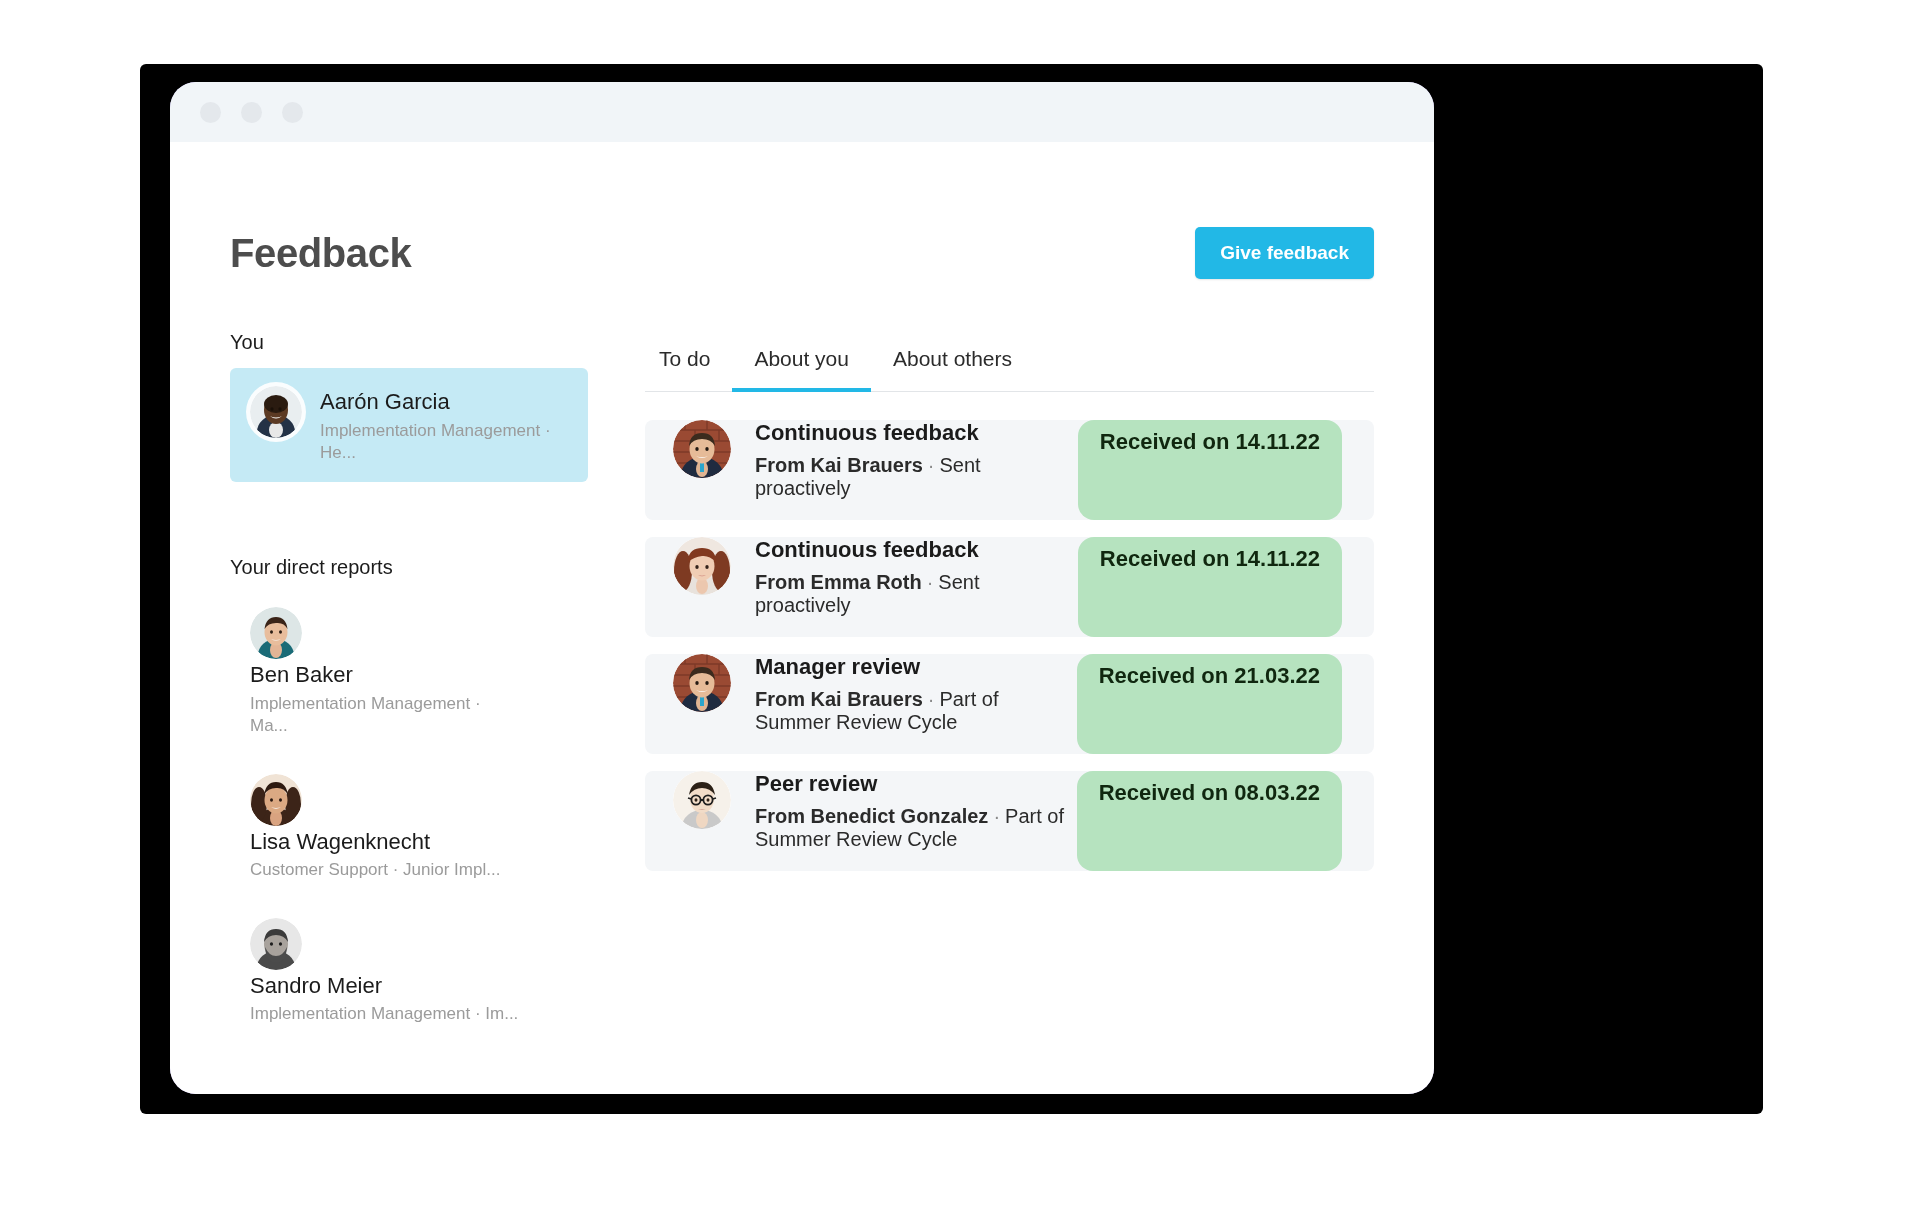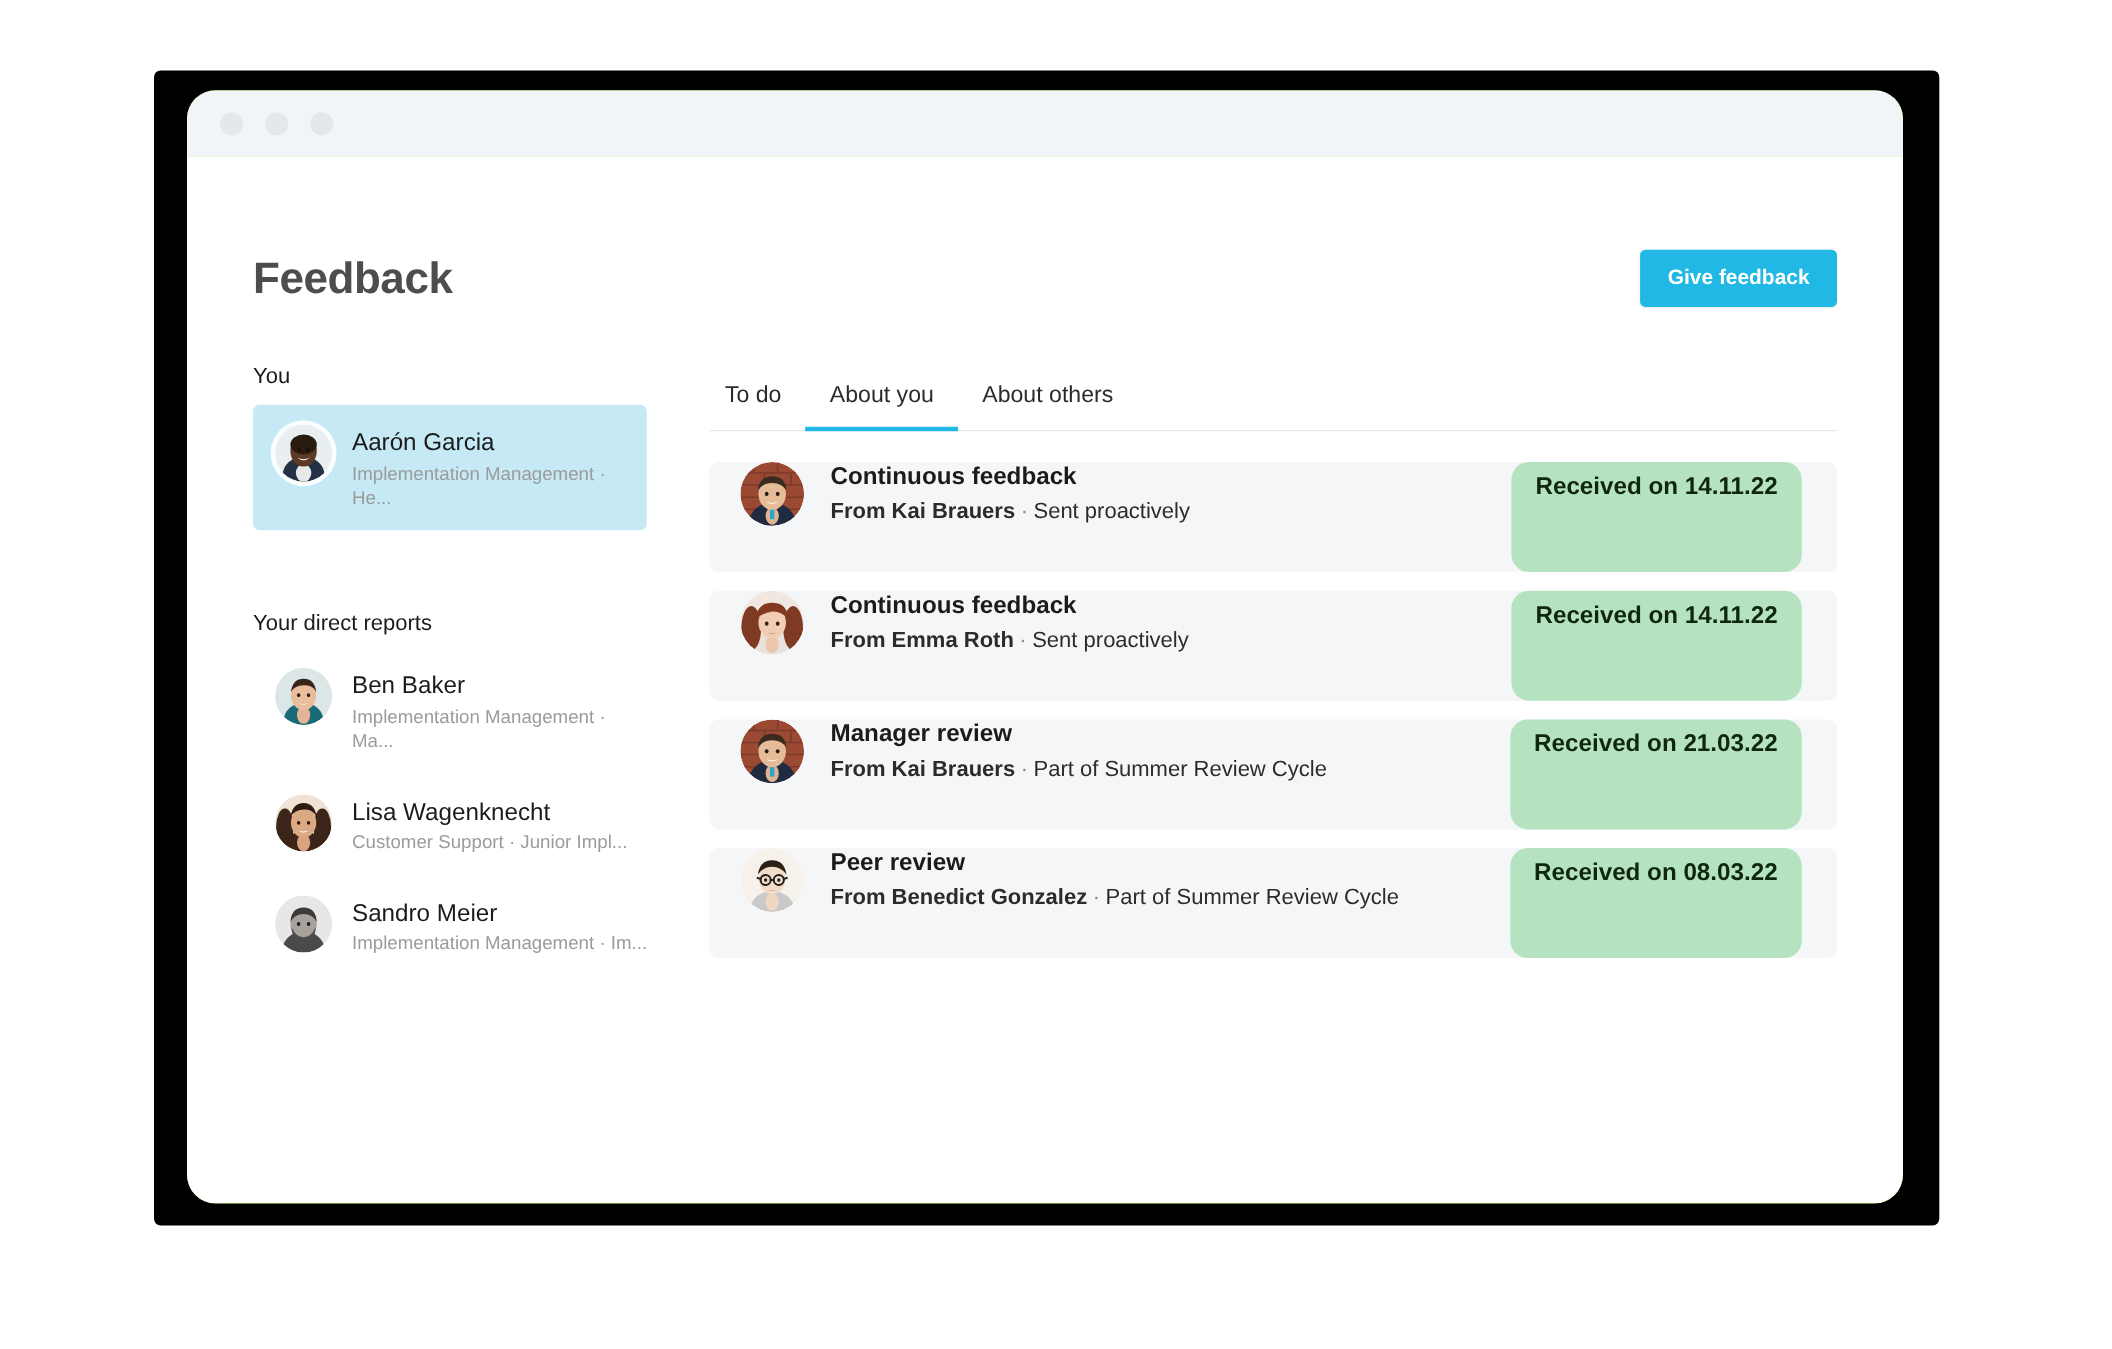--- a/index.html
+++ b/index.html
@@ -30,23 +30,23 @@
     top: 64px;
     width: 1623px;
     height: 1050px;
     background: #000000;
     border-radius: 6px;
   }
   .window {
     position: absolute;
     left: 170px;
     top: 82px;
-    width: 1560px;
+    width: 1264px;
     height: 1012px;
-    background: #84cc16;
+    background: #c4b5fd;
     border-radius: 26px 26px 26px 26px;
     overflow: hidden;
   }
   .titlebar {
     position: absolute;
     left: 0; top: 0;
     width: 100%;
     height: 60px;
     background: #f1f5f8;
     display: flex;
@@ -129,20 +129,21 @@
     border-radius: 6px;
     box-sizing: border-box;
   }
   .person.selected {
     background: #c5eaf5;
     width: 358px;
   }
   .person.plain {
     padding: 8px 20px;
     margin-bottom: 20px;
+    flex-direction: column;
   }
 
   .avatar {
     width: 52px;
     height: 52px;
     border-radius: 50%;
     flex: 0 0 52px;
     margin-right: 18px;
     background: #ffffff;
     box-shadow: 0 0 0 4px rgba(255,255,255,0.9);

